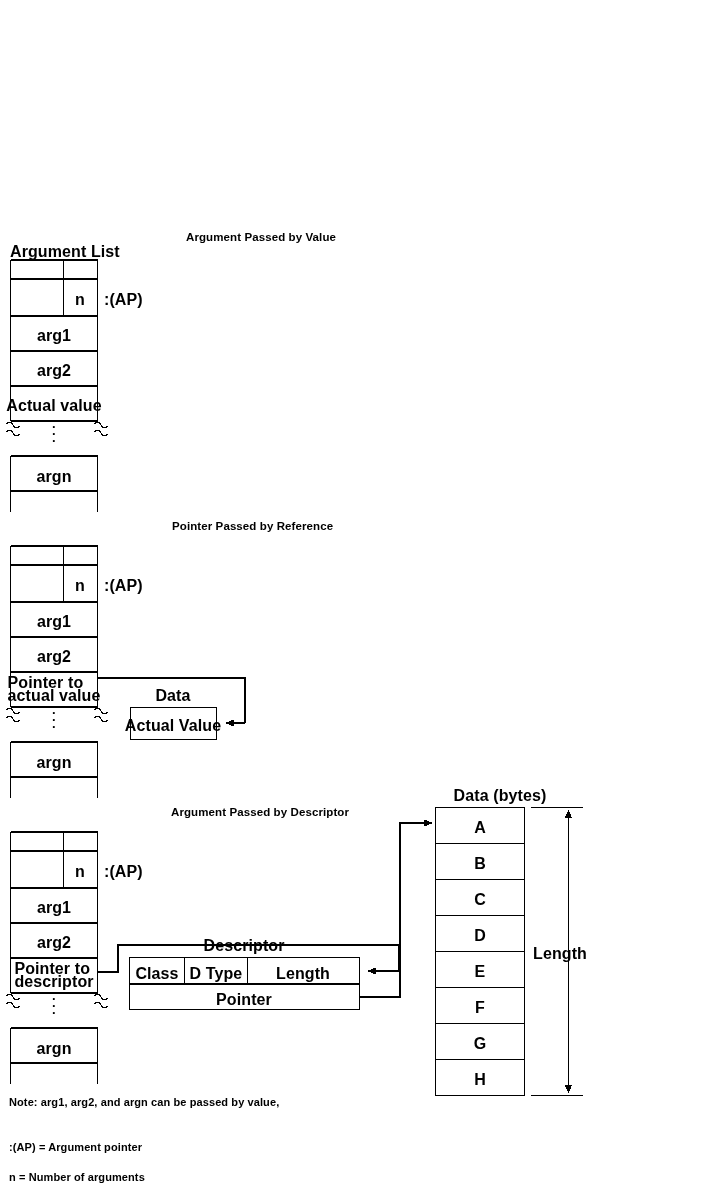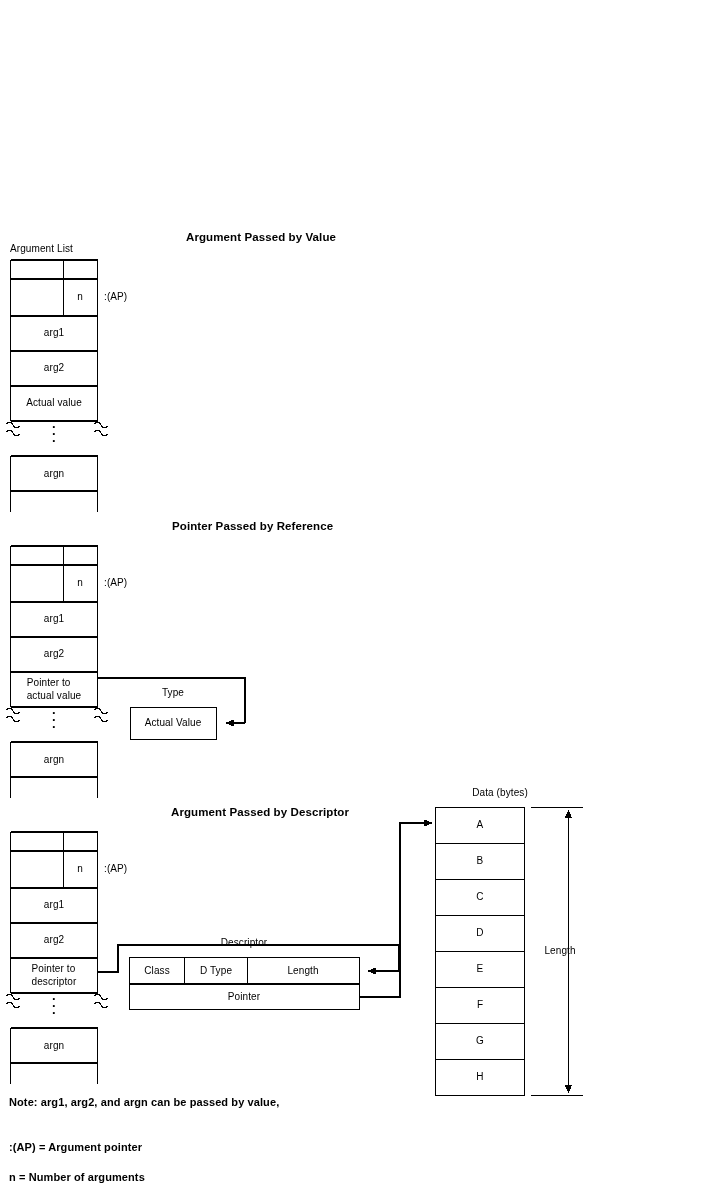--- a/index.html
+++ b/index.html
@@ -27,22 +27,22 @@
     left: 0; top: 0;
     width: 705px;
     height: 1183px;
   }
   svg.diagram line, svg.diagram rect, svg.diagram path, svg.diagram polyline {
     shape-rendering: crispEdges;
   }
   .lbl {
     position: absolute;
     font-family: "Liberation Sans", sans-serif;
-    font-size: 10px;
-    font-weight: normal;
+    font-size: 16px;
+    font-weight: bold;
     color: #000;
     white-space: nowrap;
     letter-spacing: 0.1px;
   }
   .lbl.center {
     transform: translateX(-50%);
     text-align: center;
   }
   .lbl.two-line {
     line-height: 13px;
@@ -225,21 +225,21 @@
   <div class="lbl center two-line" style="left:54px; top:644px; transform:translateX(-50%);">
     <div>Pointer to</div>
     <div>actual value</div>
   </div>
   <div class="dots" style="left:52px; top:677px;">
     <div>·</div>
       <div>·</div>
       <div>·</div>
   </div>
   <div class="lbl center" style="left:54px; top:722px;">argn</div>
-  <div class="lbl center" style="left:173px; top:655px;">Type</div>
+  <div class="lbl center" style="left:173px; top:655px;">Data</div>
   <div class="lbl center" style="left:173px; top:685px;">Actual Value</div>
 
   <div class="lbl title" style="left:171px; top:774px;">Argument Passed by Descriptor</div>
   <div class="lbl center" style="left:80px; top:831px;">n</div>
   <div class="lbl" style="left:104px; top:831px;">:(AP)</div>
   <div class="lbl center" style="left:54px; top:867px;">arg1</div>
   <div class="lbl center" style="left:54px; top:902px;">arg2</div>
   <div class="lbl center two-line" style="left:54px; top:930px; transform:translateX(-50%);">
     <div>Pointer to</div>
     <div>descriptor</div>

